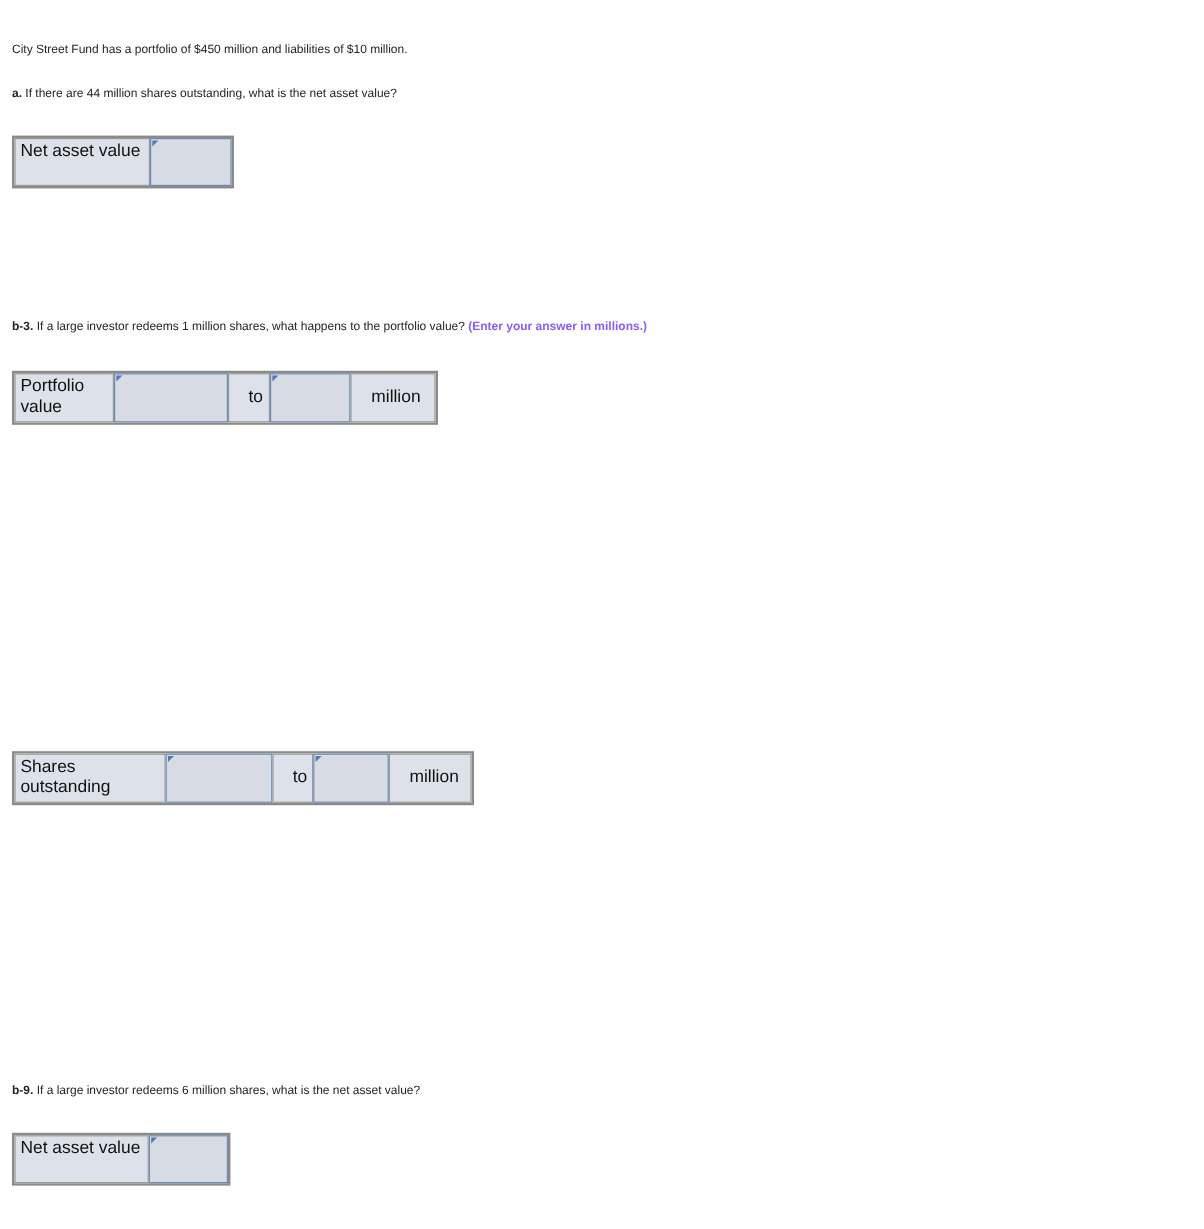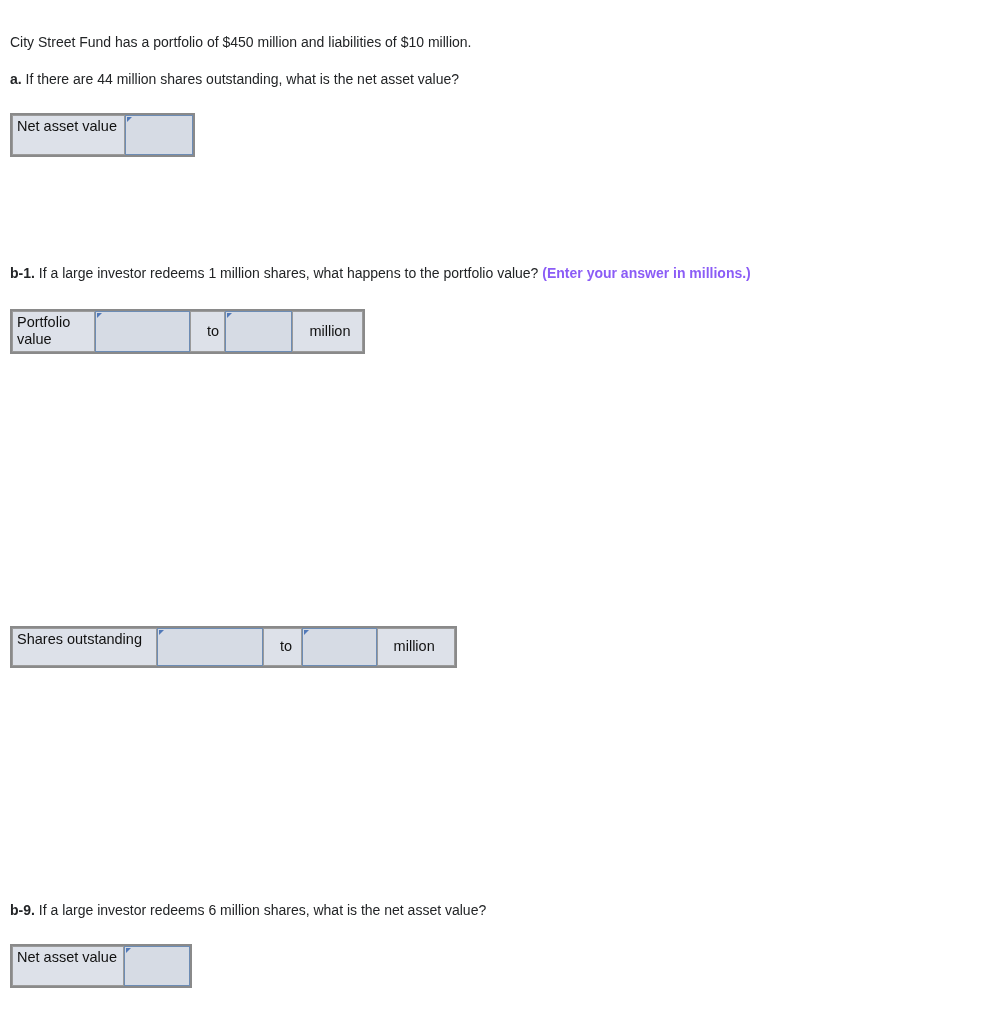--- a/index.html
+++ b/index.html
@@ -19,21 +19,21 @@
   .page {
     position: relative;
     width: 1003px;
     height: 1024px;
   }
 
   
   .qline {
     position: absolute;
     left: 10px;
-    font-size: 14px;
+    font-size: 10px;
     line-height: 18px;
     white-space: nowrap;
     color: #222426;
   }
   .qlabel {
     font-weight: bold;
   }
   .qtext {
     font-weight: normal;
   }
@@ -121,21 +121,21 @@
       <td class="cell-label" style="width:113px;">Net asset value</td>
       <td class="cell-input" style="width:68px;">
         <span class="marker"></span>
         <input type="text" value="" style="">
       </td>
     </tr>
   </tbody>
     </table>
 
   <div class="qline" style="top:264px;">
-    <span class="qlabel">b-1.</span>
+    <span class="qlabel">b-3.</span>
     <span class="qtext">If a large investor redeems 1 million shares, what happens to the portfolio value?</span>
     <span class="qhint">(Enter your answer in millions.)</span>
   </div>
 
   <table class="ans-table" style="top:309px; left:10px; width:355px; height:41px;">
     <tbody>
         <tr>
       <td class="cell-label" style="width:81px;">Portfolio value</td>
       <td class="cell-input" style="width:93px;">
         <span class="marker"></span>
@@ -145,21 +145,21 @@
       <td class="cell-input" style="width:66px;">
         <span class="marker"></span>
         <input type="text" value="" style="">
       </td>
       <td class="cell-unit" style="width:69px;">million</td>
     </tr>
   </tbody>
     </table>
 
 
-  <table class="ans-table" style="top:626px; left:10px; width:447px; height:42px;">
+  <table class="ans-table" style="top:626px; left:10px; width:385px; height:42px;">
     <tbody>
         <tr>
       <td class="cell-label" style="width:128px;">Shares outstanding</td>
       <td class="cell-input" style="width:93px;">
         <span class="marker"></span>
         <input type="text" value="" style="">
       </td>
       <td class="cell-join" style="width:27px;">to</td>
       <td class="cell-input" style="width:66px;">
         <span class="marker"></span>

